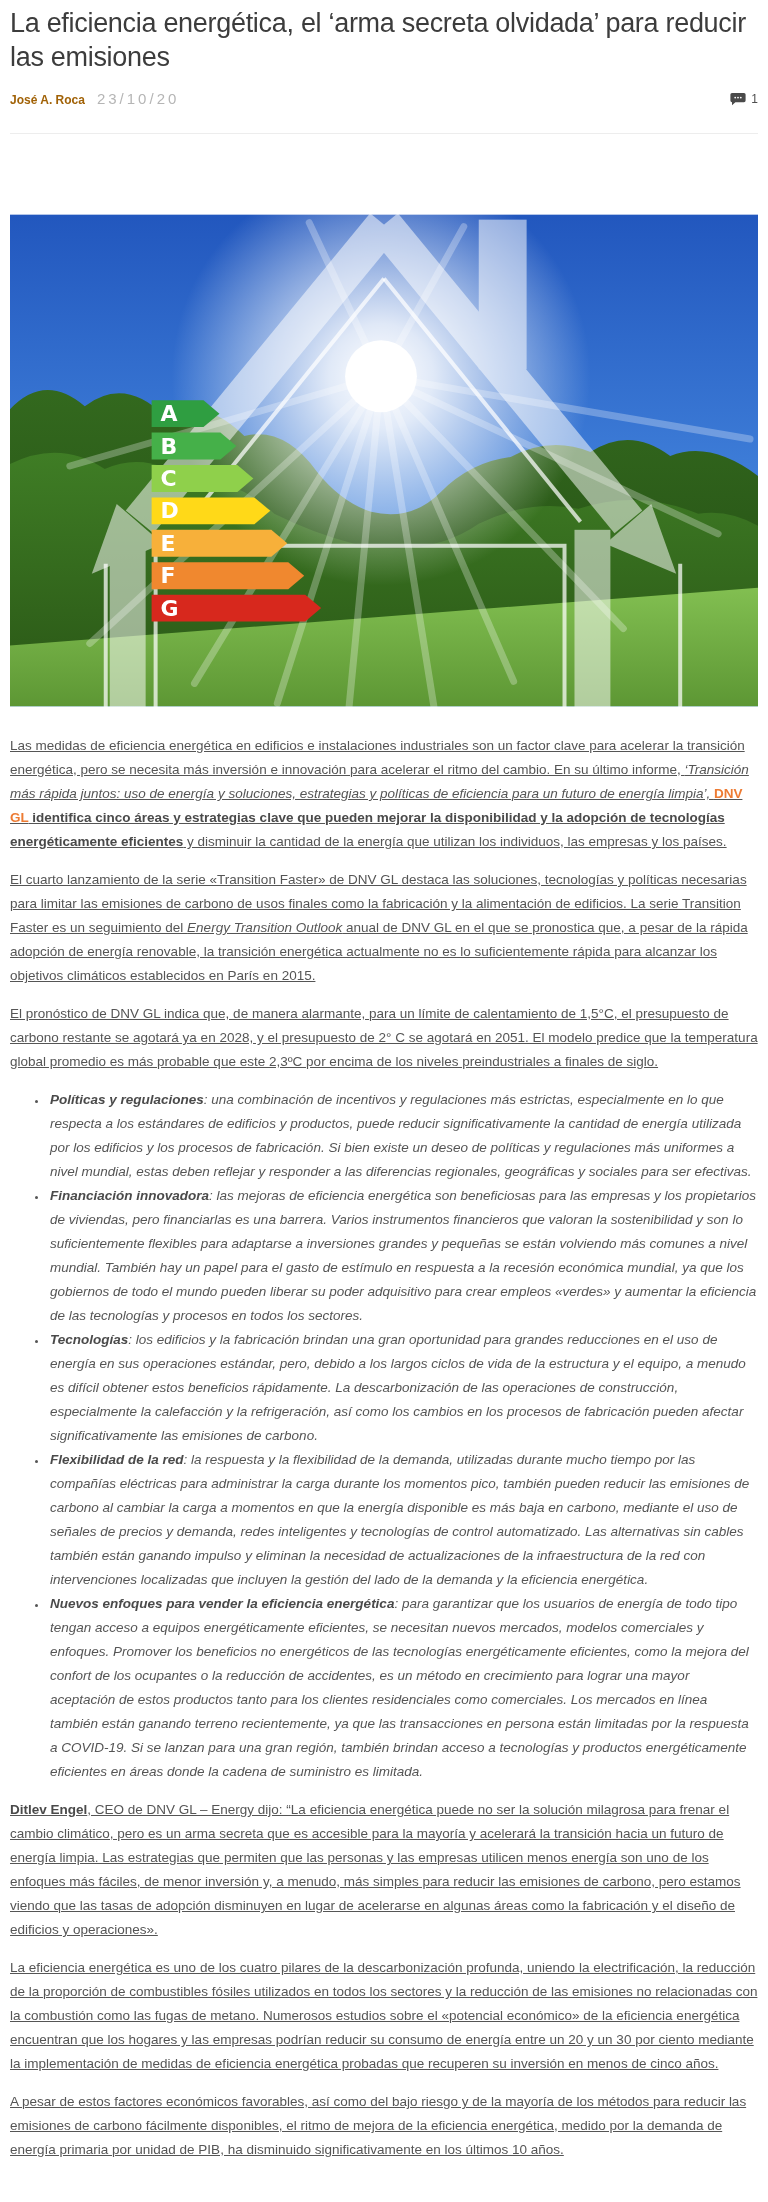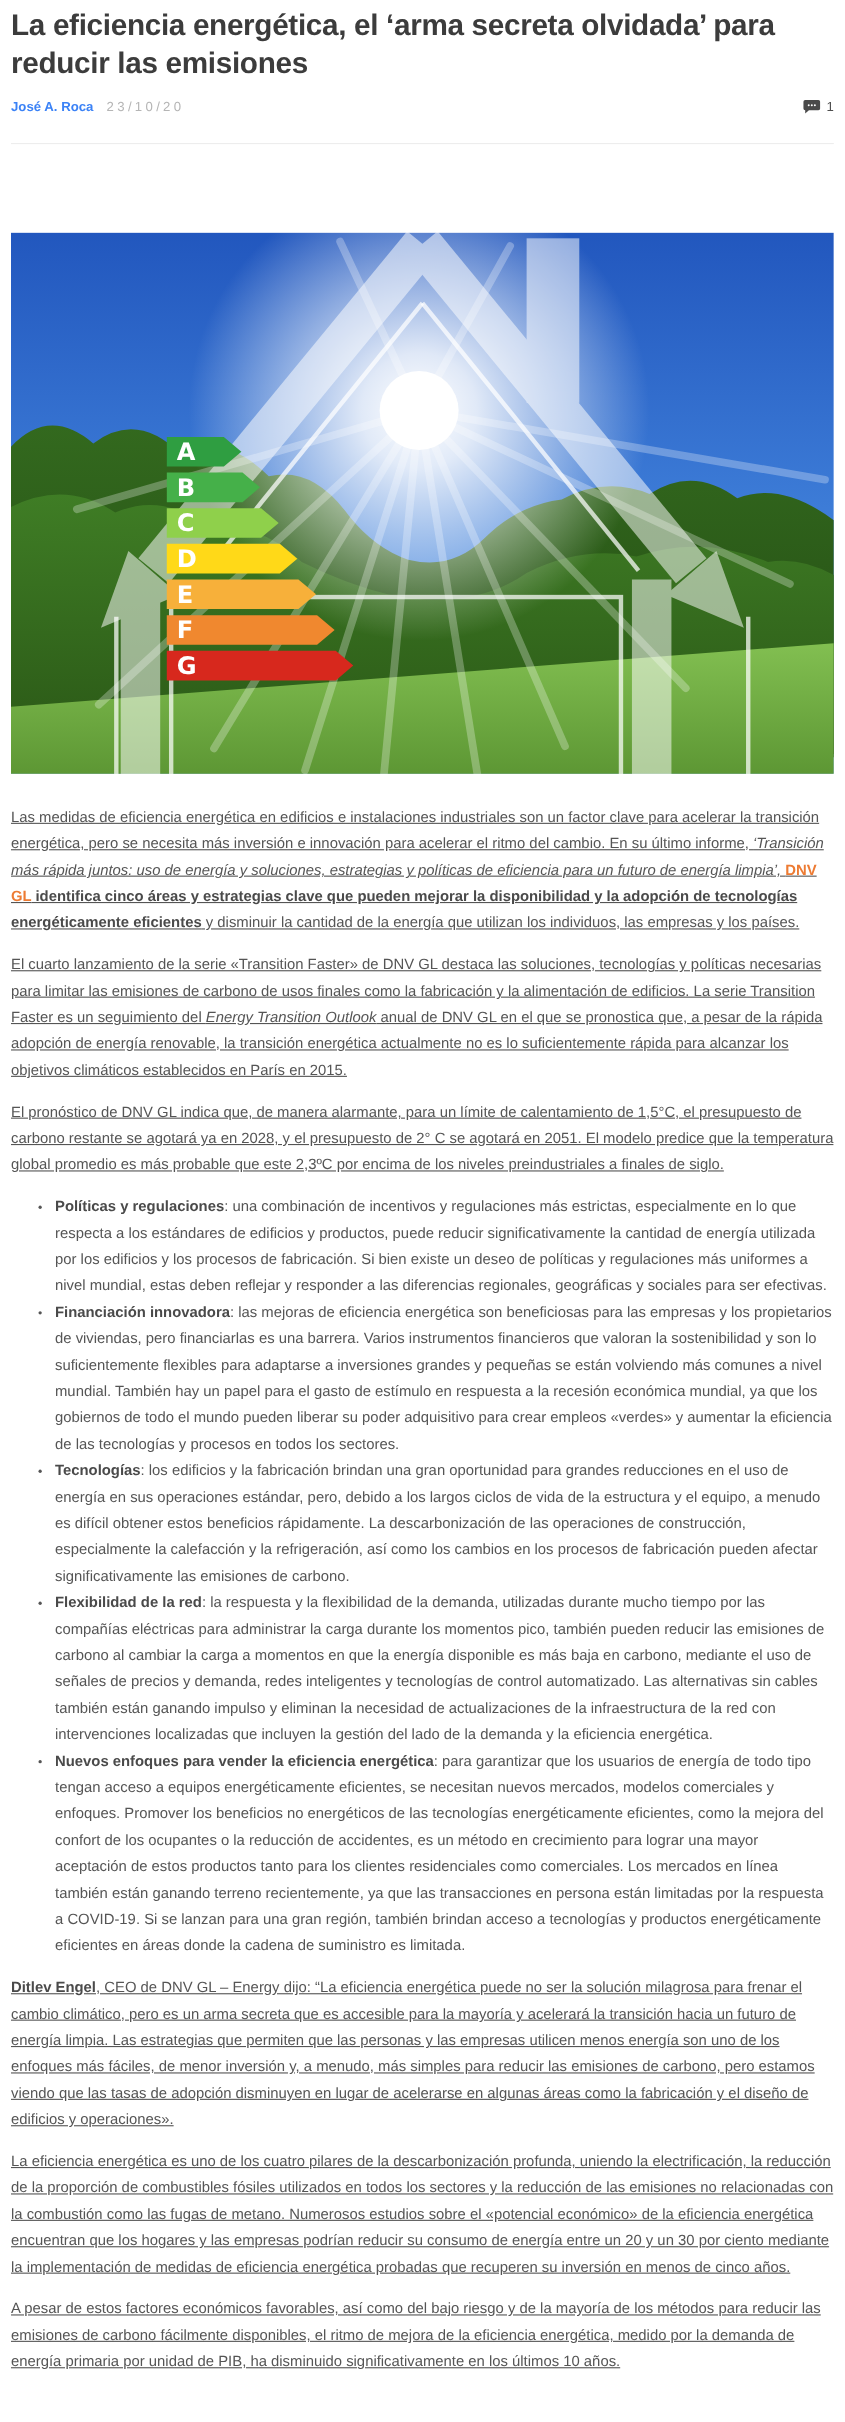--- a/index.html
+++ b/index.html
@@ -1,41 +1,41 @@
 <!DOCTYPE html>
 <html lang="es"><head>
 <meta charset="utf-8">
 <style>
   html,body{margin:0;padding:0;background:#ffffff;}
   body{width:768px;font-family:"Liberation Sans",sans-serif;color:#525252;}
   .wrap{padding:0 10px;}
   h1.title{
     margin:6px 0 0;
-    font-size:27px;line-height:34px;font-weight:700;
+    font-size:27px;line-height:34px;font-weight:400;
     color:#3c3c3c;letter-spacing:-0.3px;
   }
   .byline{
     display:flex;align-items:center;justify-content:space-between;
     margin-top:16px;
   }
   .byline-left{display:flex;align-items:baseline;}
-  .author{font-size:12px;font-weight:700;color:#3b82f6;}
-  .date{font-size:12px;color:#b5b5b5;letter-spacing:3px;margin-left:12px;}
+  .author{font-size:12px;font-weight:700;color:#a16207;}
+  .date{font-size:15px;color:#b5b5b5;letter-spacing:3px;margin-left:12px;}
   .comments{display:flex;align-items:center;gap:5px;cursor:pointer;}
   .comment-count{font-size:12px;color:#4e4e4e;}
   hr.divider{border:none;border-top:1px solid #ededed;margin:26px 0 0;}
   figure.hero{margin:80px 0 0;padding:0;}
   figure.hero svg{display:block;}
   article.body-text{
     margin-top:27px;
     font-size:13.5px;line-height:24px;color:#555555;
   }
   article.body-text p{margin:0 0 14px;text-decoration:underline;}
   article.body-text ul{margin:0 0 14px;padding:0 0 0 38px;list-style:disc;}
-  article.body-text li{margin:0;padding-left:2px;}
+  article.body-text li{margin:0;padding-left:2px;font-style:italic;}
   article.body-text li::marker{color:#555;font-size:11px;}
   .b{font-weight:700;color:#4a4a4a;}
   .i{font-style:italic;}
   a.link{color:#ed7b33;font-weight:700;text-decoration:none;}
 </style>
 </head>
 <body>
 
 <div class="wrap">
 

